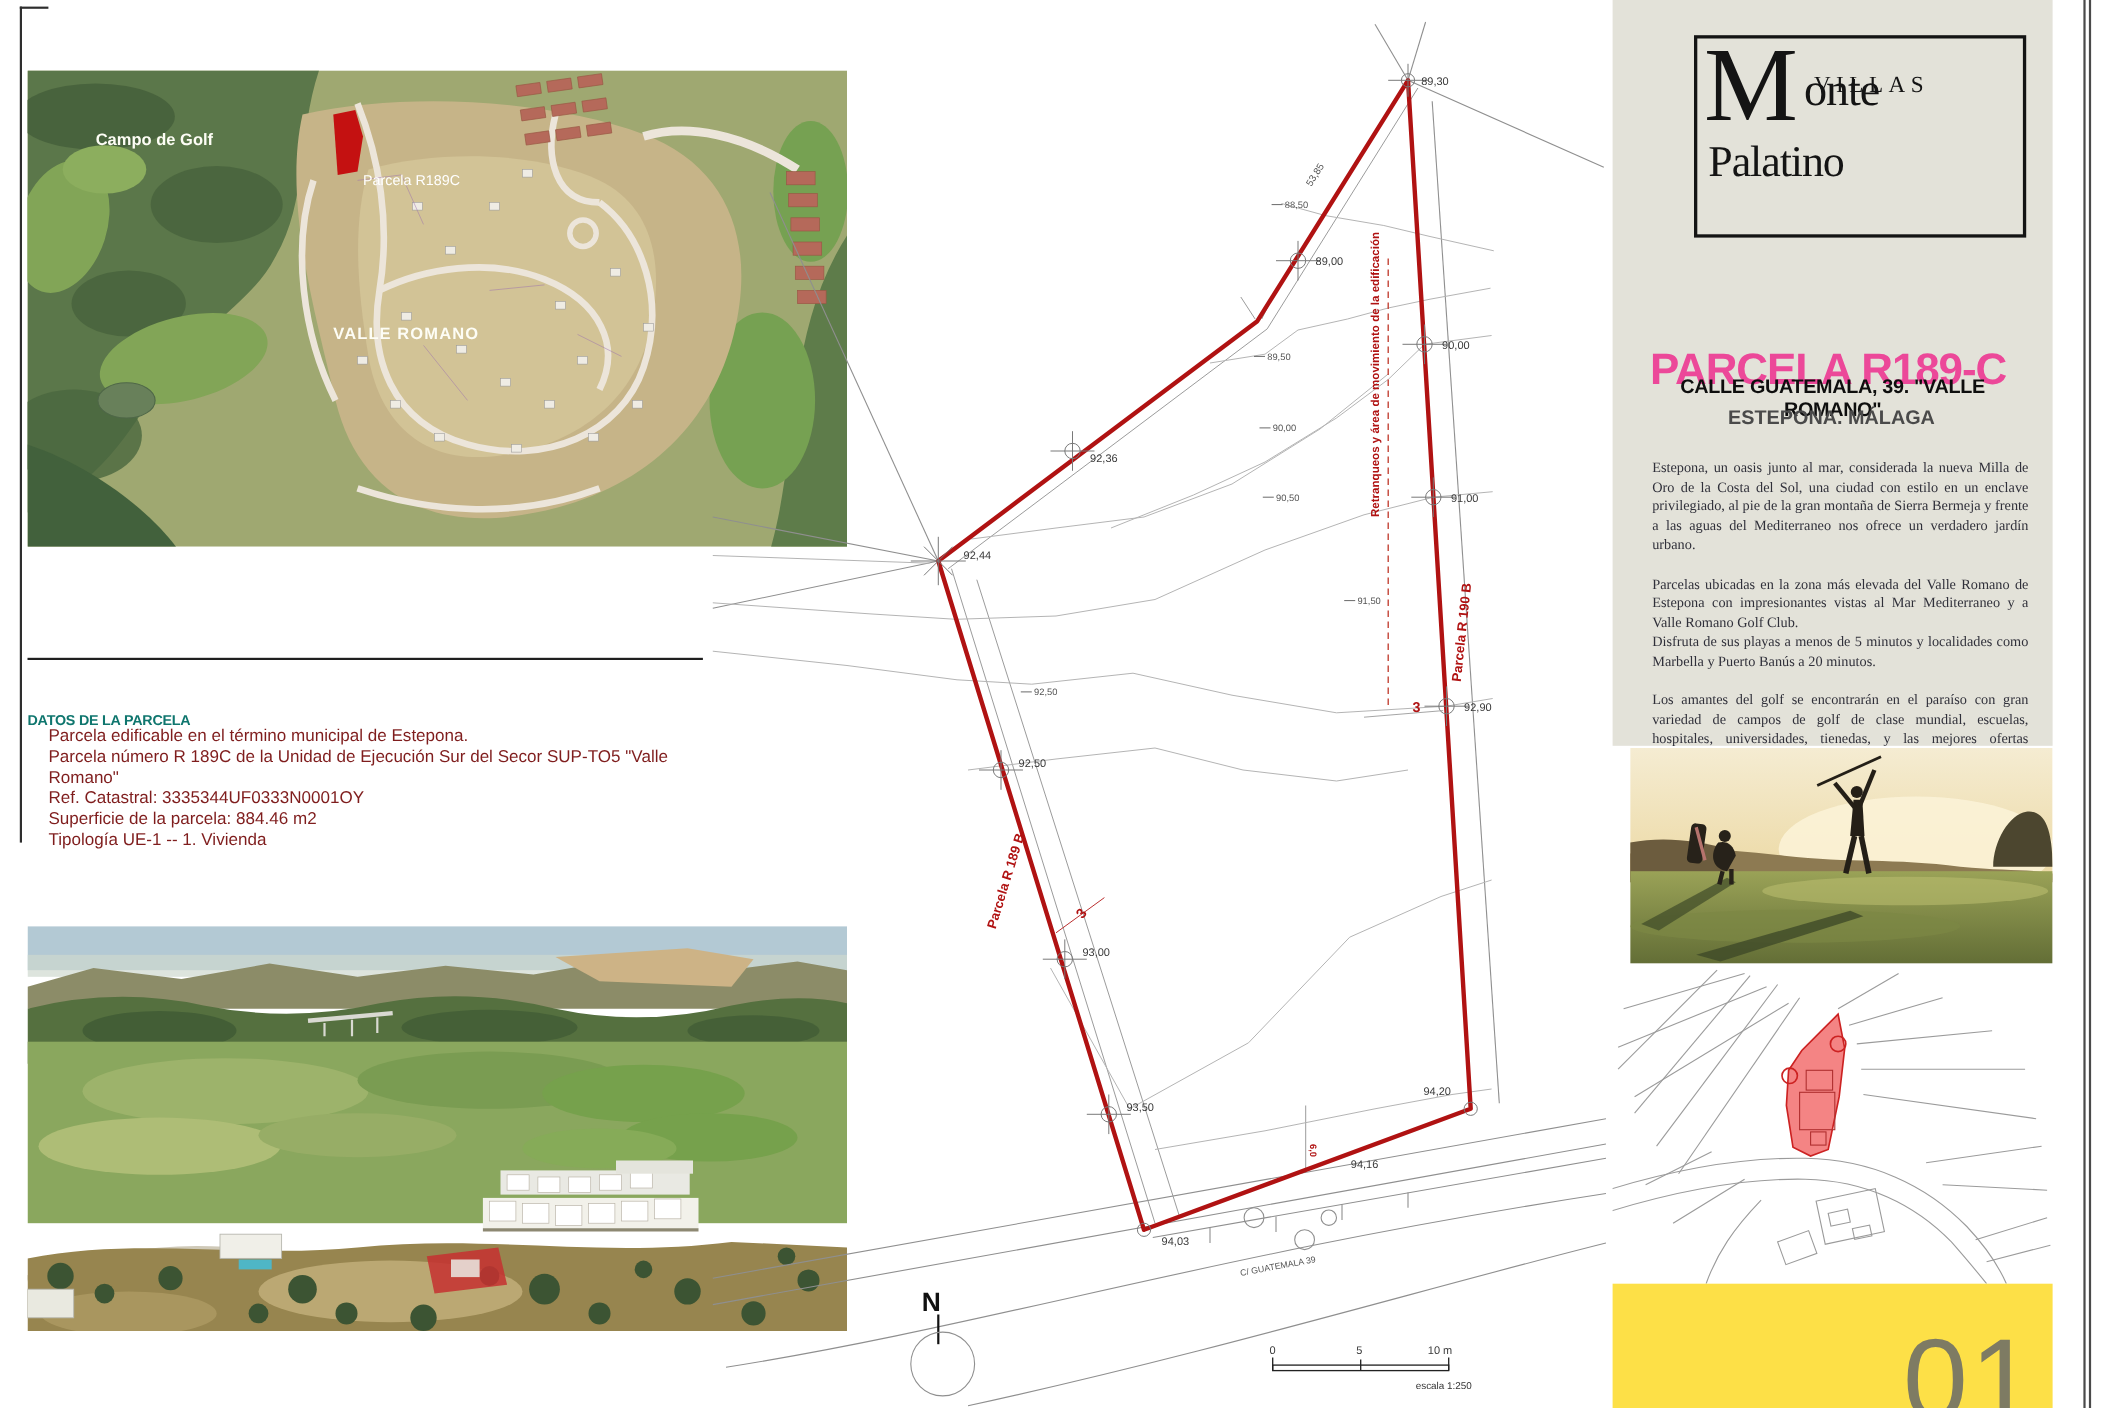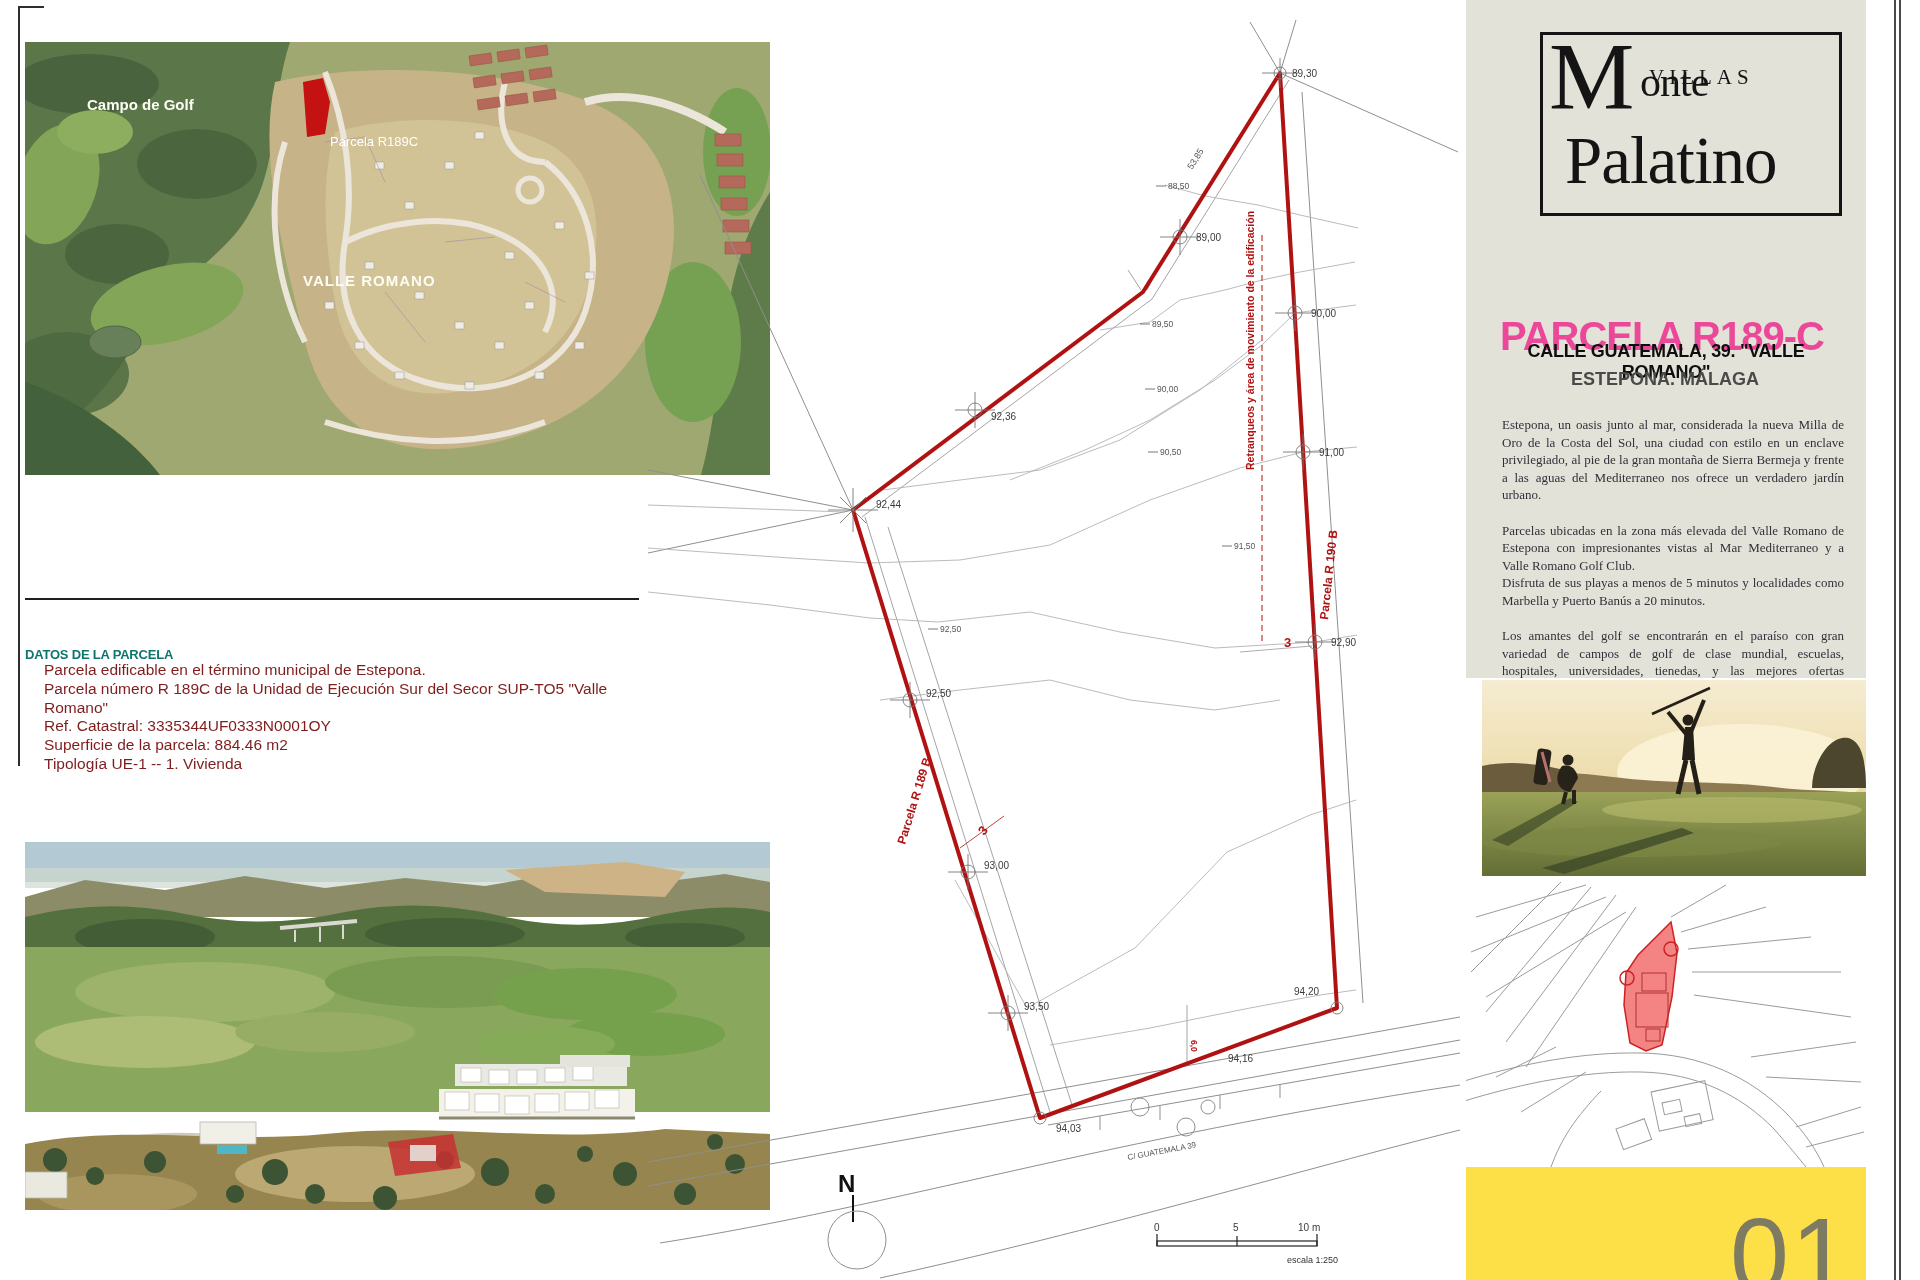--- a/index.html
+++ b/index.html
@@ -6,42 +6,42 @@
   .page{position:relative;width:1920px;height:1280px;background:#fff;overflow:hidden;
         font-family:"Liberation Sans",sans-serif;color:#222;}
   .abs{position:absolute;}
   
   .border-left{left:18px;top:6px;width:2px;height:760px;background:#2e2e2e;}
   .border-nub{left:18px;top:6px;width:26px;height:2px;background:#2e2e2e;}
   .border-right-a{left:1894px;top:0;width:2px;height:1280px;background:#4a4a4a;}
   .border-right-b{left:1899px;top:0;width:2px;height:1280px;background:#4a4a4a;}
 
   
-  .satellite{left:25px;top:42px;width:664px;height:433px;}
+  .satellite{left:25px;top:64px;width:664px;height:433px;}
   .landscape{left:25px;top:842px;width:745px;height:368px;}
   .rule{left:25px;top:598px;width:614px;height:2px;background:#1f1f1f;}
   .datos-h{left:25px;top:606px;font-size:13px;font-weight:bold;color:#0f766e;letter-spacing:-0.2px;margin-top:41px;}
   .datos-p{left:25px;width:605px;font-size:15.5px;line-height:19px;color:#7f1d1d;margin-left:19px;}
   .datos-p1{top:644px;}
   .datos-p2{top:700px;}
   .pre{white-space:pre-line;}
 
   
   .plan{left:630px;top:0;width:830px;height:1280px;}
 
   
   .rcol{left:1466px;top:0;width:400px;height:1280px;}
   .panel{left:0;top:0;width:400px;height:678px;background:#e3e2d9;}
   .logo-box{left:74px;top:32px;width:296px;height:178px;border:3px solid #141414;
             font-family:"Liberation Serif",serif;color:#141414;}
   .logo-box span{position:absolute;line-height:1;letter-spacing:-1px;}
   .lg-villas{left:106px;top:12px;font-size:21px;letter-spacing:5px !important;margin-top:20px;}
   .lg-m{left:6px;top:-6px;font-size:96px;}
   .lg-onte{left:97px;top:26px;font-size:42px;}
-  .lg-palatino{left:10px;top:92px;font-size:67px;margin-left:12px;}
+  .lg-palatino{left:10px;top:92px;font-size:40px;}
   .r-title{left:34px;top:287px;width:346px;font-size:40px;font-weight:bold;color:#ec4899;letter-spacing:-1px;}
   .r-sub{left:20px;top:341px;width:360px;text-align:center;font-size:18px;font-weight:bold;color:#0e0e0e;letter-spacing:-0.3px;}
   .r-loc{left:20px;top:369px;width:358px;text-align:center;font-size:18px;font-weight:bold;color:#4a4a4a;}
   .r-paras{left:36px;top:416px;width:342px;}
   .r-paras p{margin:0 0 18px 0;font-size:13px;line-height:17.5px;text-align:justify;color:#30303a;font-family:Liberation Serif, serif;}
   .golf{left:16px;top:680px;width:384px;height:196px;}
   .minimap{left:0px;top:877px;width:400px;height:290px;background:#fff;}
   .pagenum-block{left:0px;top:1167px;width:400px;height:113px;background:#fde047;overflow:hidden;}
   .pagenum{position:absolute;right:14px;bottom:-36px;font-size:106px;color:#7e7b63;letter-spacing:2px;}
 

